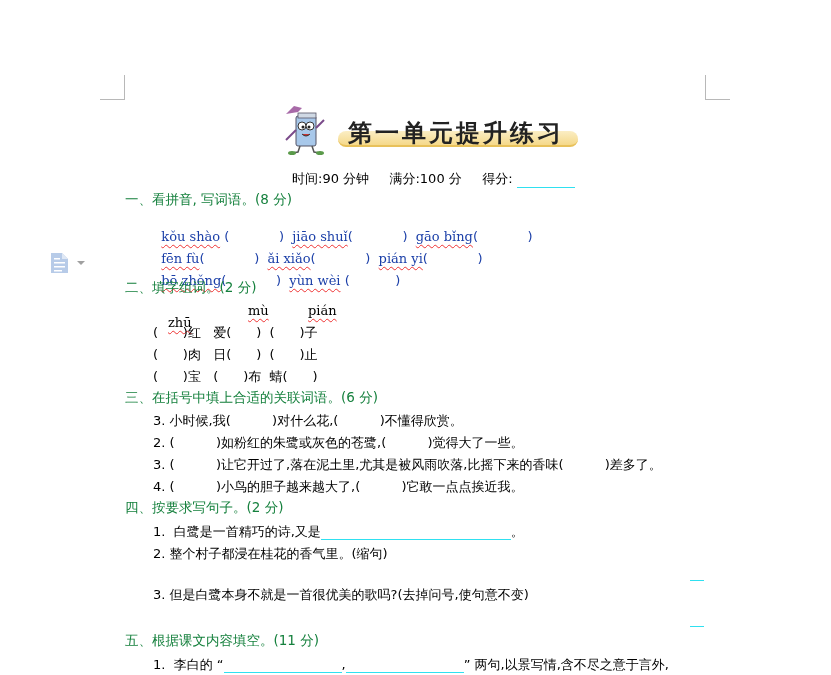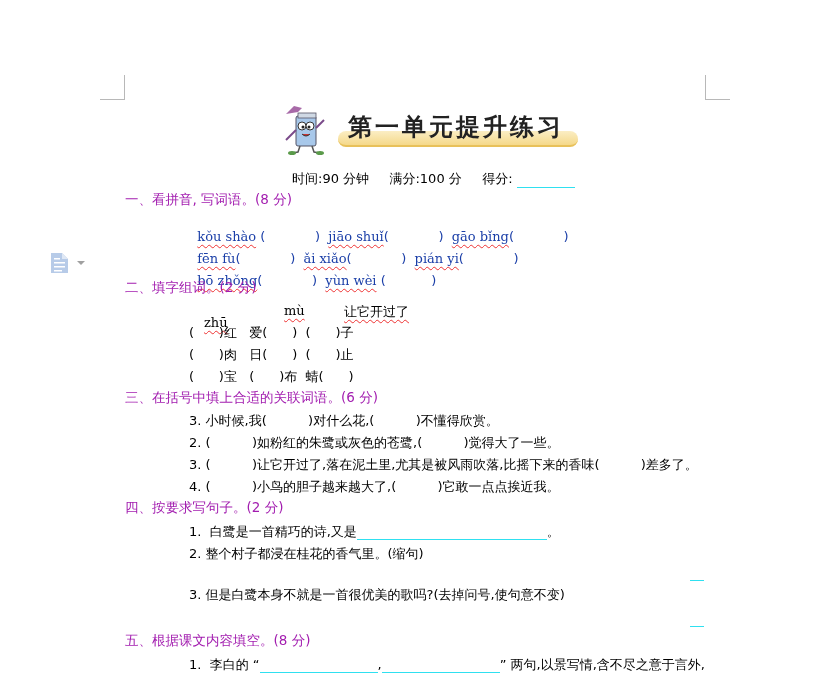--- a/index.html
+++ b/index.html
@@ -9,31 +9,31 @@
   .corner { position: absolute; }
   .corner-tl { left: 100px; top: 75px; width: 25px; height: 25px; border-right: 1px solid #b8b8b8; border-bottom: 1px solid #b8b8b8; }
   .corner-tr { left: 705px; top: 75px; width: 25px; height: 25px; border-left: 1px solid #b8b8b8; border-bottom: 1px solid #b8b8b8; }
 
   .side-tool { position: absolute; left: 50px; top: 252px; display: flex; align-items: center; gap: 8px; }
   .doc-icon { width: 19px; height: 22px; position: relative; }
   .caret { width: 0; height: 0; border-left: 4px solid transparent; border-right: 4px solid transparent; border-top: 4px solid #a0a0a0; }
 
   .title-wrap { position: absolute; left: 280px; top: 104px; height: 52px; display: flex; align-items: center; }
   .mascot { width: 50px; height: 52px; }
-  .banner { position: relative; margin-left: 8px; height: 38px; display: flex; align-items: flex-start; }
+  .banner { position: relative; margin-left: 8px; height: 38px; display: flex; align-items: flex-end; }
   .banner-bg { position: absolute; left: 0; right: 0; bottom: 2px; height: 16px; border-radius: 9px;
                background: linear-gradient(#fbeec4, #f5d98a); border-bottom: 2px solid #e8c15a; }
   .banner-text { position: relative; font-family: "DejaVu Serif", "Liberation Serif", serif; font-size: 24px;
                  letter-spacing: 3px; color: #222; padding: 0 14px 0 10px; font-weight: bold; }
 
   .meta { position: absolute; top: 170px; left: 292px; font-size: 13px; display: flex; gap: 4px; white-space: pre; }
   .blank-cyan { display: inline-block; border-bottom: 1px solid #2fe0f0; }
 
-  .h { position: absolute; left: 125px; font-size: 13.5px; color: #a21caf; white-space: pre; }
-  .line { position: absolute; font-size: 13px; white-space: pre; margin-left: 36px; }
+  .h { position: absolute; left: 125px; font-size: 13.5px; color: #15803d; white-space: pre; }
+  .line { position: absolute; font-size: 13px; white-space: pre; }
   .py { font-family: "DejaVu Serif", "Liberation Serif", serif; font-size: 13px;
         text-decoration: underline wavy #e33; text-underline-offset: 3px; text-decoration-thickness: 1px; }
   .blue { color: #1b3fa8; }
   .short-cyan { position: absolute; width: 14px; height: 0; border-top: 1px solid #2fe0f0; }
 </style>
 </head>
 <body>
 
 <div class="corner corner-tl"></div>
 <div class="corner corner-tr"></div>
@@ -89,33 +89,33 @@
 <div class="line blue" style="left:153px; top:236px">
   <span class="py">fēn fù</span><span>(            )</span>  <span class="py">ǎi xiǎo</span><span>(            )</span>  <span class="py">pián yi</span><span>(            )</span>
 </div>
 <div class="line blue" style="left:153px; top:258px">
   <span class="py">bō zhǒng</span><span>(            )</span>  <span class="py">yùn wèi</span><span> (           )</span>
 </div>
 
 <div class="h" style="top:279px">二、填字组词。(2 分)</div>
 <div class="line" style="left:168px; top:315px"><span class="py">zhū</span></div>
 <div class="line" style="left:248px; top:303px"><span class="py">mù</span></div>
-<div class="line" style="left:308px; top:303px"><span class="py">让它开过了</span></div>
+<div class="line" style="left:308px; top:303px"><span class="py">pián</span></div>
 
 <div class="line" style="left:153px; top:324px"><span>(      )红</span>   <span>爱(      )</span>  <span>(      )子</span></div>
 <div class="line" style="left:153px; top:346px"><span>(      )肉</span>   <span>日(      )</span>  <span>(      )止</span></div>
 <div class="line" style="left:153px; top:368px"><span>(      )宝</span>   <span>(      )布</span>  <span>蜻(      )</span></div>
 
 <div class="h" style="top:389px">三、在括号中填上合适的关联词语。(6 分)</div>
 <div class="line" style="left:153px; top:412px">3. 小时候,我(          )对什么花,(          )不懂得欣赏。</div>
 <div class="line" style="left:153px; top:434px">2. (          )如粉红的朱鹭或灰色的苍鹭,(          )觉得大了一些。</div>
 <div class="line" style="left:153px; top:456px">3. (          )让它开过了,落在泥土里,尤其是被风雨吹落,比摇下来的香味(          )差多了。</div>
 <div class="line" style="left:153px; top:478px">4. (          )小鸟的胆子越来越大了,(          )它敢一点点挨近我。</div>
 
 <div class="h" style="top:499px">四、按要求写句子。(2 分)</div>
 <div class="line" style="left:153px; top:523px"><span>1.  白鹭是一首精巧的诗,又是</span><span class="blank-cyan" style="width:190px">&nbsp;</span><span>。</span></div>
 <div class="line" style="left:153px; top:545px">2. 整个村子都浸在桂花的香气里。(缩句)</div>
 <div class="short-cyan" style="left:690px; top:580px"></div>
 <div class="line" style="left:153px; top:586px">3. 但是白鹭本身不就是一首很优美的歌吗?(去掉问号,使句意不变)</div>
 <div class="short-cyan" style="left:690px; top:626px"></div>
 
-<div class="h" style="top:632px">五、根据课文内容填空。(8 分)</div>
+<div class="h" style="top:632px">五、根据课文内容填空。(11 分)</div>
 <div class="line" style="left:153px; top:656px"><span>1.  李白的 “</span><span class="blank-cyan" style="width:118px">&nbsp;</span><span>,</span><span class="blank-cyan" style="width:118px">&nbsp;</span><span>” 两句,以景写情,含不尽之意于言外,</span></div>
 
 </body></html>

